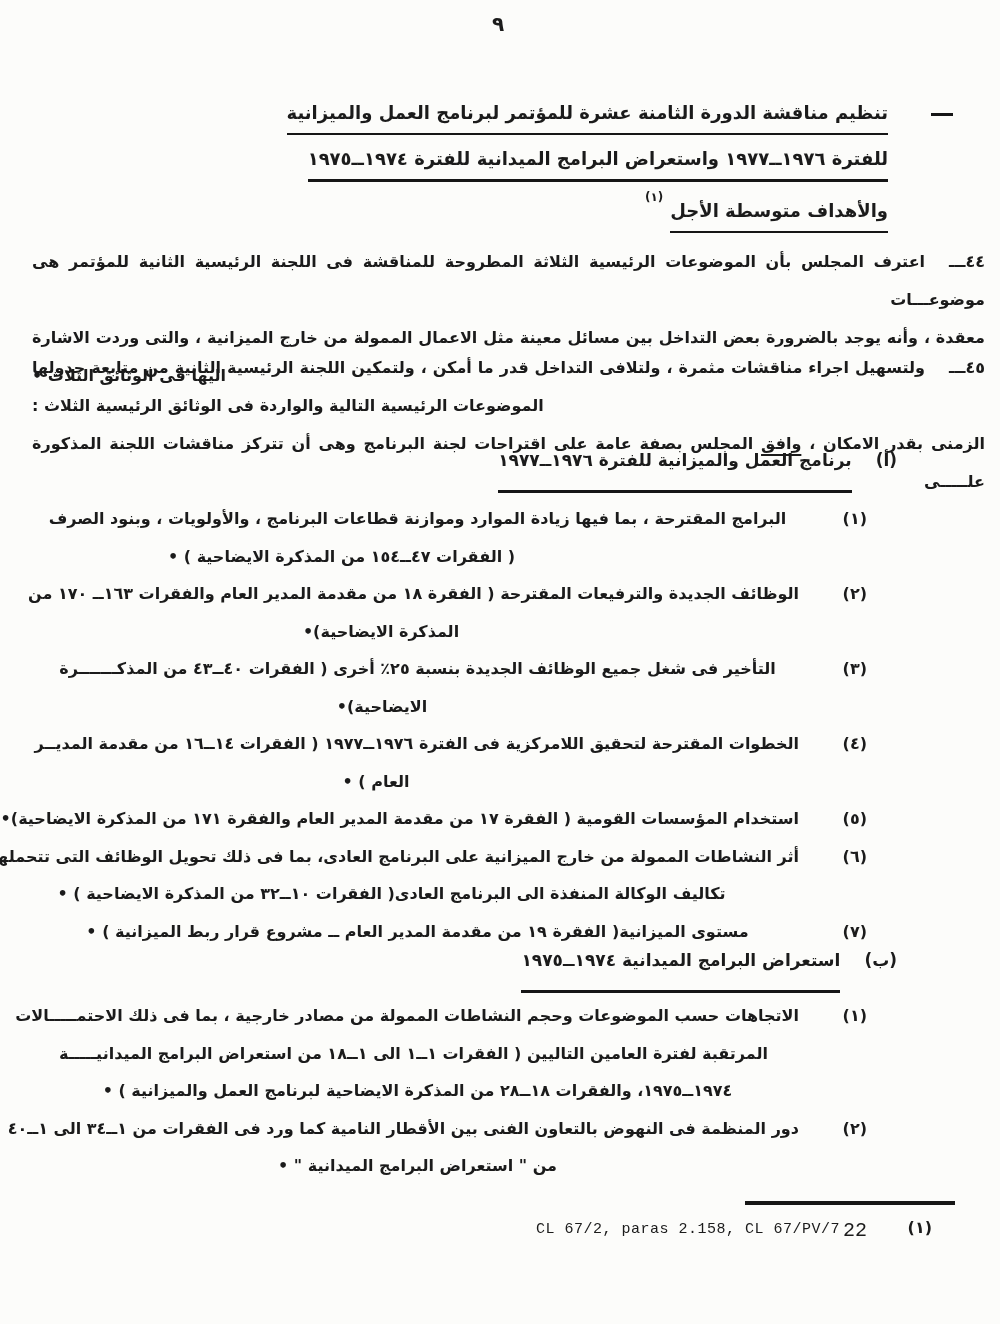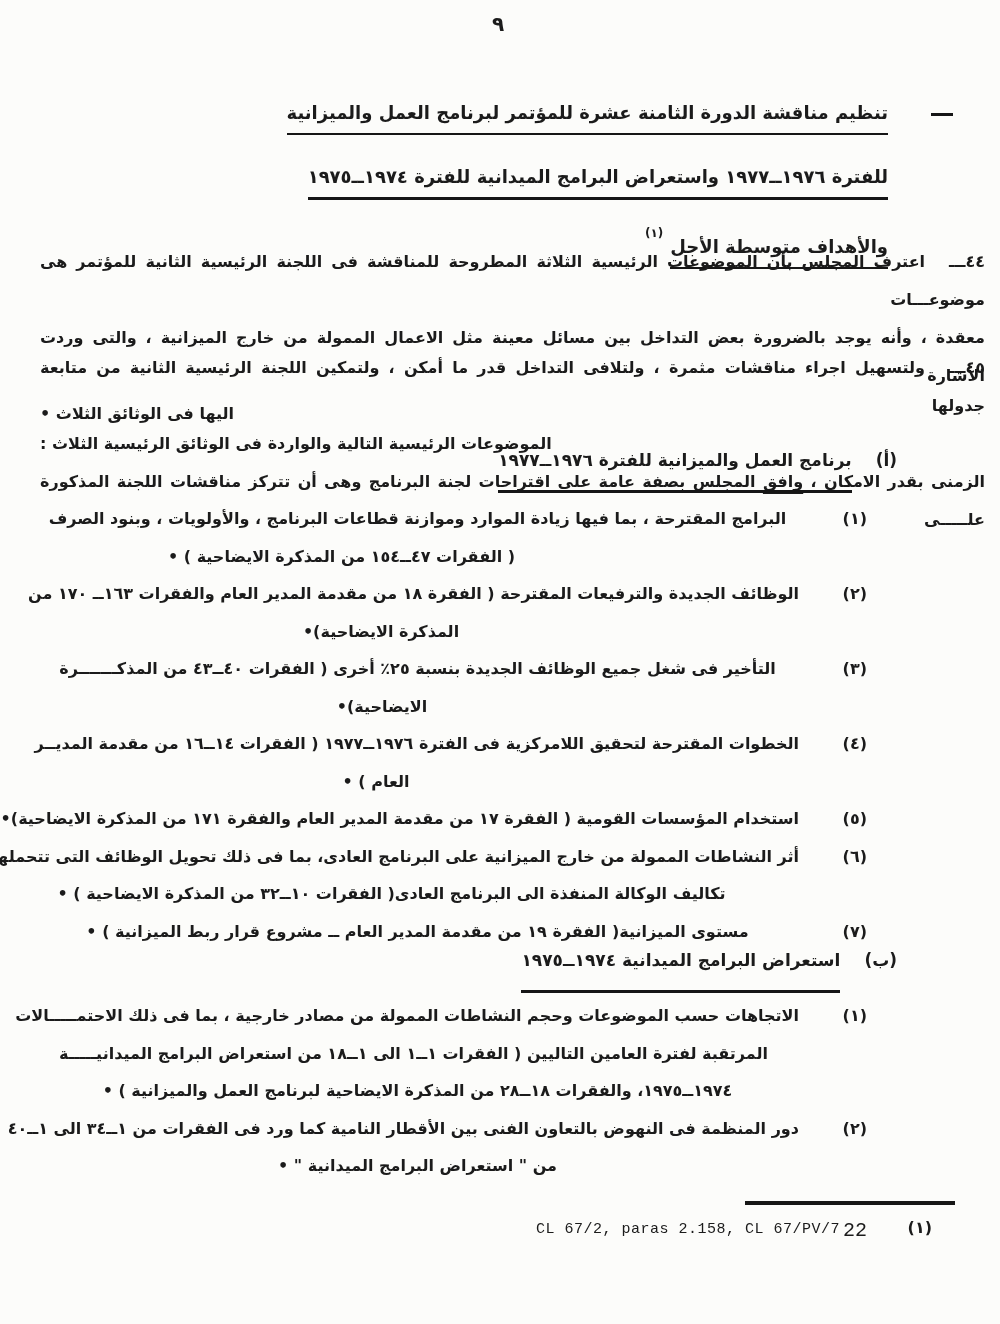--- a/index.html
+++ b/index.html
@@ -13,26 +13,26 @@
     font-weight:bold;
     direction:rtl;
     overflow:hidden;
   }
   
   .pg-top{position:absolute;left:492px;top:12px;font-size:20px;}
   
   .title-dash{position:absolute;right:47px;top:113px;width:22px;height:3px;background:#161616;}
   
   .title{position:absolute;top:100px;right:112px;text-align:right;font-size:18px;line-height:26px;white-space:nowrap;}
-  .t-line{margin-bottom:29px;text-align:right;}
+  .t-line{margin-bottom:11px;text-align:right;}
   .t-underline{display:inline-block;border-bottom:2.5px solid #161616;padding-bottom:7px;}
   .t-underline.thick{border-bottom-width:3.5px;}
   .fn-ref{font-size:12px;position:relative;top:-9px;margin-right:7px;}
   
-  .bodypara{position:absolute;right:15px;left:40px;font-size:16px;line-height:38px;}
+  .bodypara{position:absolute;right:15px;left:32px;font-size:16px;line-height:38px;}
   #para44{top:243px;}
   #para45{top:349px;}
   .b-line{text-align:left;}
   .b-line.just{text-align:justify;text-align-last:justify;}
   .pnum{display:inline-block;margin-left:24px;}
   .uw{text-decoration:underline;text-decoration-thickness:2px;text-underline-offset:5px;}
   
   .sec-head{position:absolute;right:103px;font-size:17px;white-space:nowrap;}
   #sec-a-head{top:450px;}
   #sec-b-head{top:950px;}

